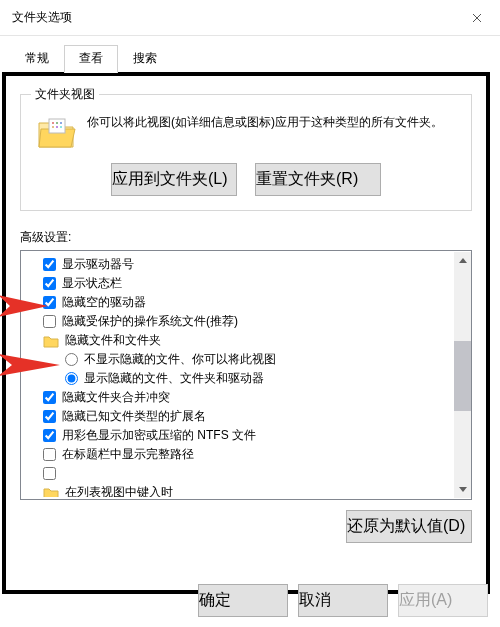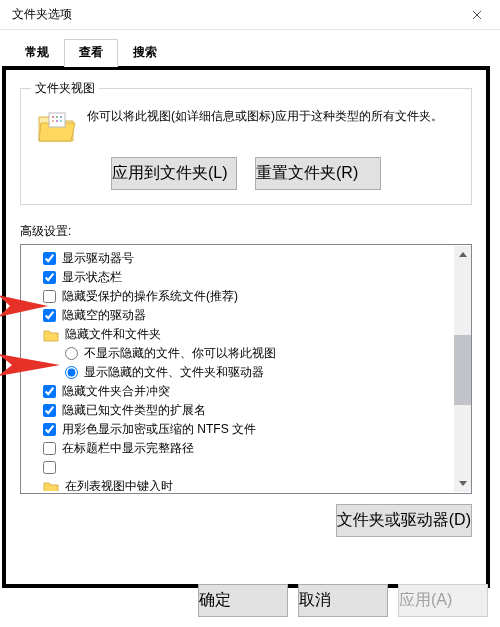--- a/index.html
+++ b/index.html
@@ -8,21 +8,21 @@
     font-family: "Microsoft YaHei", "Segoe UI", Tahoma, sans-serif;
     font-size: 12px;
     background: #fff;
     color: #000;
     width: 500px;
     height: 627px;
     overflow: hidden;
     position: relative;
   }
   .titlebar {
-    height: 30px;
+    height: 36px;
     display: flex;
     align-items: center;
     justify-content: space-between;
     padding: 0 0 0 12px;
     border-bottom: 1px solid #e5e5e5;
   }
   .close-btn {
     width: 46px; height: 34px;
     display: flex; align-items: center; justify-content: center;
     font-size: 14px; color: #555;
@@ -33,21 +33,20 @@
     padding: 8px 10px 0 10px;
     position: relative;
   }
   .tab {
     padding: 4px 14px 5px 14px;
     font-size: 12px;
     border: 1px solid transparent;
     position: relative;
     top: 1px;
     background: #fff;
-    font-weight: bold;
   }
   .tab.active {
     border: 1px solid #d0d0d0;
     border-bottom: 1px solid #fff;
     z-index: 2;
   }
   .tab-panel {
     margin: 0 10px 0 2px;
     border: 4px solid #000000;
     padding: 12px 14px 14px 14px;
@@ -186,26 +185,26 @@
     <div class="tree" id="tree">
         <div class="tree-item">
           <input type="checkbox" checked="" style="">
           <span>显示驱动器号</span>
         </div>
         <div class="tree-item">
           <input type="checkbox" checked="" style="">
           <span>显示状态栏</span>
         </div>
         <div class="tree-item">
+          <input type="checkbox" checked="" style="">
+          <span>隐藏空的驱动器</span>
+        </div>
+        <div class="tree-item">
           <input type="checkbox" style="">
           <span>隐藏受保护的操作系统文件(推荐)</span>
-        </div>
-        <div class="tree-item">
-          <input type="checkbox" checked="" style="">
-          <span>隐藏空的驱动器</span>
         </div>
         <div class="tree-item">
           <span class="fi"><svg width="16" height="16" viewBox="0 0 16 16">
               <path d="M1 4 L1 14 L15 14 L15 6 L8 6 L6 4 Z" fill="#ffd65e" stroke="#d9b44a"></path>
             </svg></span>
           <span>隐藏文件和文件夹</span>
         </div>
         <div class="tree-item indent2">
           <input type="radio" name="hidegrp" style="">
           <span>不显示隐藏的文件、你可以将此视图</span>
@@ -251,21 +250,21 @@
         </div>
       <div class="sb-btn">
         <svg width="8" height="5" viewBox="0 0 8 5">
             <path d="M0 0 L4 5 L8 0 Z" fill="currentColor"></path>
           </svg>
       </div>
     </div>
   </div>
 
   <div class="restore-row">
-    <div class="btn">文件夹或驱动器(D)</div>
+    <div class="btn">还原为默认值(D)</div>
   </div>
 
 </div>
 
 <div class="dialog-buttons">
   <div class="btn">确定</div>
   <div class="btn">取消</div>
   <div class="btn disabled">应用(A)</div>
 </div>
 

